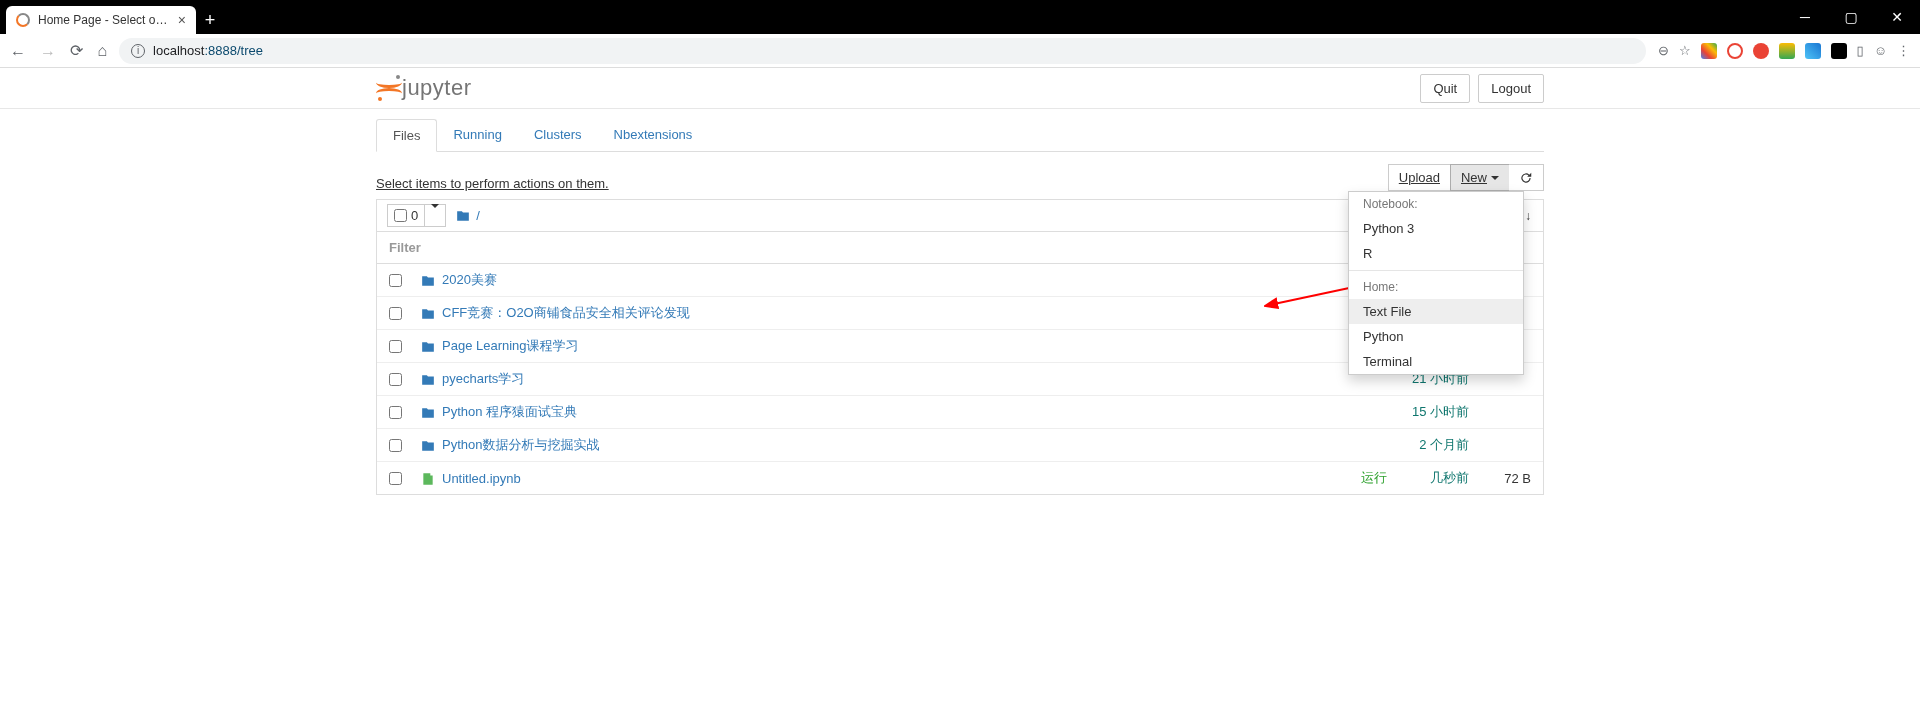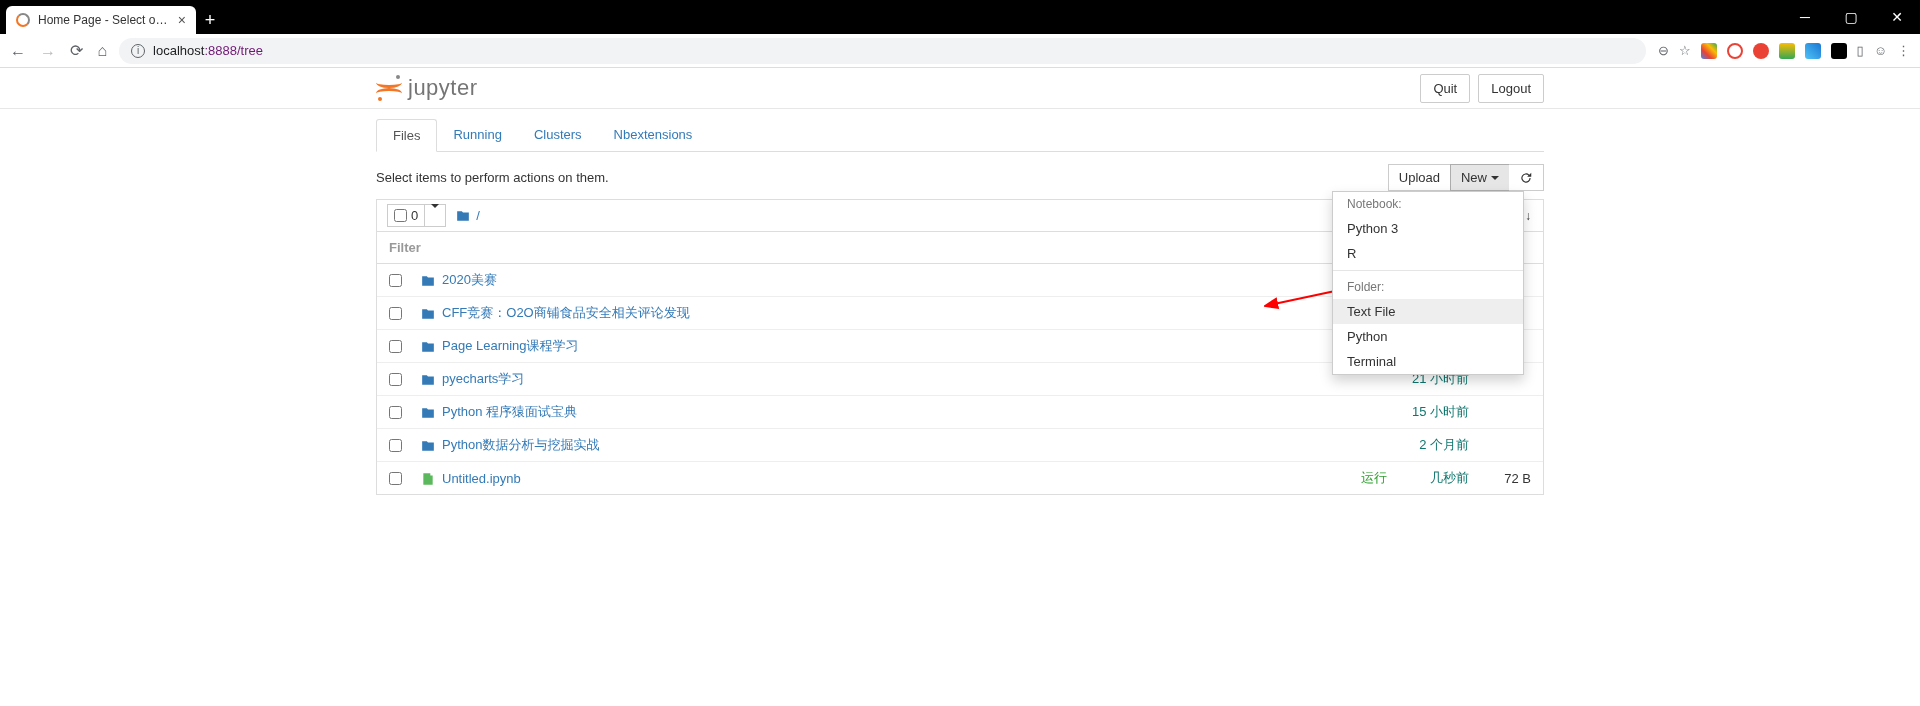--- a/index.html
+++ b/index.html
@@ -14,48 +14,48 @@
   .new-tab { width:28px; height:28px; display:flex; align-items:center; justify-content:center; color:#fff; font-size:18px; cursor:pointer; }
   .win-controls { margin-left:auto; display:flex; height:34px; }
   .win-btn { width:46px; display:flex; align-items:center; justify-content:center; color:#fff; font-size:14px; }
 
   .url-bar { height:34px; display:flex; align-items:center; padding:0 10px; gap:12px; border-bottom:1px solid #ddd; background:#fff; }
   .nav-icons { display:flex; gap:14px; align-items:center; color:#5f6368; }
   .nav-icons .nav-ic { font-size:16px; }
   .nav-icons .nav-ic.disabled { color:#bbb; }
   .addr { flex:1; height:26px; background:#f1f3f4; border-radius:14px; display:flex; align-items:center; padding:0 12px; gap:8px; font-size:13px; color:#202124; }
   .addr .info-ic { width:14px; height:14px; border:1px solid #5f6368; border-radius:50%; display:flex; align-items:center; justify-content:center; font-size:10px; color:#5f6368; }
-  .addr .gray { color:#701a75; }
+  .addr .gray { color:#0c4a6e; }
   .ext-icons { display:flex; gap:10px; align-items:center; }
   .ext-ic { width:16px; height:16px; border-radius:3px; }
 
   
   .jp-header { border-bottom:1px solid #e7e7e7; }
   .jp-header-inner { max-width:1168px; margin:0 auto; display:flex; align-items:center; height:40px; }
-  .jp-logo { display:flex; align-items:flex-end; gap:6px; font-size:22px; color:#757575; letter-spacing:0.5px; }
+  .jp-logo { display:flex; align-items:flex-end; font-size:22px; color:#757575; letter-spacing:0.5px; }
   .jp-logo-mark { width:26px; height:26px; position:relative; }
   .jp-logo-mark::before, .jp-logo-mark::after { content:""; position:absolute; left:0; right:0; height:8px; border-radius:50%; }
   .jp-logo-mark::before { top:2px; border-bottom:3px solid #f37626; }
   .jp-logo-mark::after { bottom:2px; border-top:3px solid #f37626; }
   .jp-logo-dot { position:absolute; width:4px; height:4px; border-radius:50%; background:#888; }
   .jp-logo-dot.d1 { top:0; right:2px; }
   .jp-logo-dot.d2 { bottom:0; left:2px; background:#f37626; }
   .jp-header-buttons { margin-left:auto; display:flex; gap:8px; }
   .btn { background:#fff; border:1px solid #ccc; padding:6px 12px; border-radius:2px; font-size:13px; color:#333; cursor:pointer; }
 
   
   .container { max-width:1168px; margin:6px auto; }
 
   
   .jp-tabs { display:flex; border-bottom:1px solid #ddd; margin-top:10px; }
   .jp-tab { padding:8px 16px; color:#337ab7; cursor:pointer; font-size:13px; }
   .jp-tab.active { color:#555; border:1px solid #ddd; border-bottom-color:#fff; margin-bottom:-1px; border-top-left-radius:3px; border-top-right-radius:3px; background:#fff; }
 
   
-  .action-row { display:flex; align-items:center; margin-top:12px; }
+  .action-row { display:flex; align-items:flex-end; margin-top:12px;text-decoration:underline; }
   .action-text { font-size:13px; color:#333; }
   .action-btns { margin-left:auto; display:flex; gap:0; }
   .toolbar-btn { background:#fff; border:1px solid #ccc; padding:5px 10px; font-size:13px; color:#333; cursor:pointer; display:flex; align-items:center; gap:4px; }
   .toolbar-btn.new { background:#e6e6e6; border-color:#adadad; }
   .toolbar-btn.refresh { border-left:none; }
   .toolbar-btn + .toolbar-btn { margin-left:-1px; }
   .caret-down { width:0; height:0; border-left:4px solid transparent; border-right:4px solid transparent; border-top:4px solid #333; }
 
   
   .breadcrumb-row { display:flex; align-items:center; margin-top:8px; border:1px solid #ddd; background:#fff; }
@@ -80,21 +80,21 @@
   .file-row input[type=checkbox] { margin-right:18px; }
   .file-icon { color:#337ab7; margin-right:6px; width:16px; text-align:center; }
   .file-icon.notebook { color:#2ca02c; }
   .file-name { color:#337ab7; cursor:pointer;text-align:right; }
   .file-meta { margin-left:auto; display:flex; gap:12px; align-items:center; }
   .running { color:#2ca02c; }
   .modified { color:#0f766e; min-width:70px; text-align:right; }
   .size { color:#333; min-width:50px; text-align:right; }
 
   
-  .dropdown { position:absolute; background:#fff; border:1px solid #ccc; box-shadow:0 6px 12px rgba(0,0,0,.175); width:192px; z-index:100; }
+  .dropdown { position:absolute; background:#fff; border:1px solid #ccc; box-shadow:0 6px 12px rgba(0,0,0,.175); width:176px; z-index:100; }
   .dropdown .section-header { padding:5px 14px; font-size:12px; color:#777; }
   .dropdown .item { padding:5px 14px; font-size:13px; color:#333; cursor:pointer; }
   .dropdown .item.highlight { background:#eee; }
   .dropdown hr { border:none; border-top:1px solid #e5e5e5; margin:4px 0; }
 
   
   .arrow-svg { position:absolute; pointer-events:none; }
 
   svg.icon { width:14px; height:14px; vertical-align:middle; }
 </style>
@@ -180,21 +180,21 @@
         <svg class="icon" viewBox="0 0 24 24">
             <path fill="#333" d="M17.65 6.35A8 8 0 1 0 20 12h-2a6 6 0 1 1-1.76-4.24L14 10h7V3l-3.35 3.35z"></path>
           </svg>
       </button>
 
       <div class="dropdown" style="right:20px; top:27px;">
         <div class="section-header">Notebook:</div>
         <div class="item">Python 3</div>
         <div class="item">R</div>
         <hr>
-        <div class="section-header">Folder:</div>
+        <div class="section-header">Home:</div>
         <div class="item highlight">Text File</div>
         <div class="item">Python</div>
         <div class="item">Terminal</div>
       </div>
     </div>
   </div>
 
   <div class="breadcrumb-row">
     <div class="select-box">
       <span class="chk-wrap">

